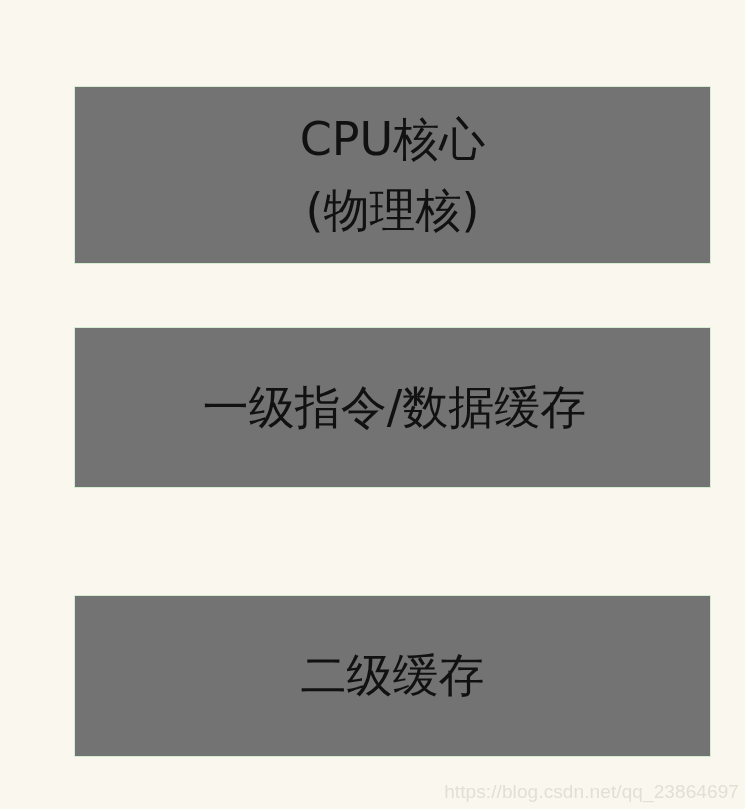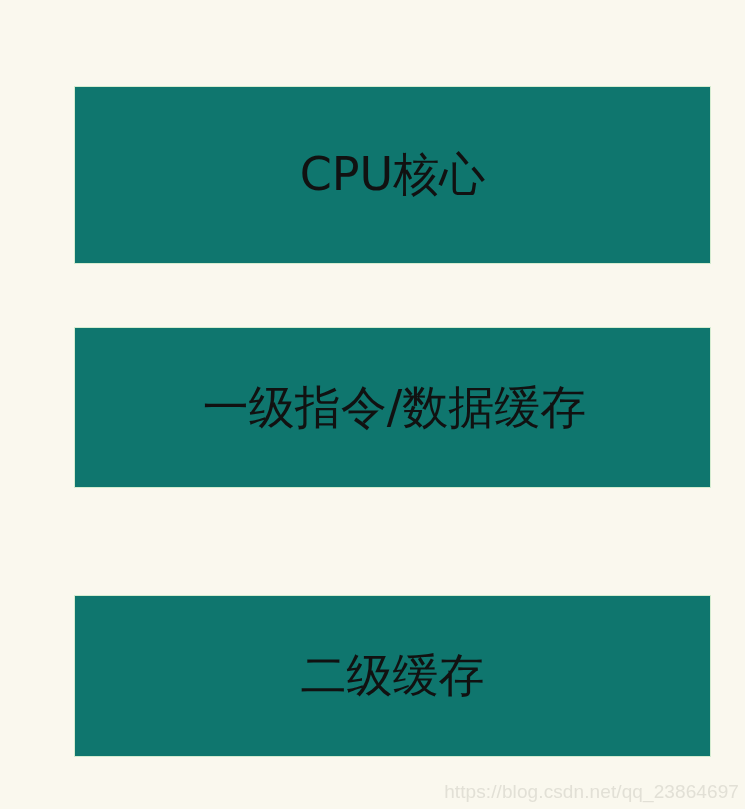--- a/index.html
+++ b/index.html
@@ -11,21 +11,21 @@
       height: 809px;
       background: #faf8ee;
       position: relative;
       overflow: hidden;
       font-family: "DejaVu Sans", "Liberation Sans", sans-serif;
     }
     .box {
       position: absolute;
       left: 74px;
       width: 637px;
-      background: #0f766e;
+      background: #737373;
       border: 1px solid #d4ecd0;
       box-sizing: border-box;
       display: flex;
       align-items: center;
       justify-content: center;
       text-align: center;
       color: #111;
       font-size: 46px;
       line-height: 1.55;
       font-weight: normal;
@@ -43,20 +43,21 @@
       color: #e2e0d6;
       letter-spacing: 0.1px;
     }
   </style>
 </head>
 <body>
 
 <div id="box-cpu" class="box">
   <div>
     <span class="box-label">CPU核心</span>
+    <span class="box-label">(物理核)</span>
   </div>
 </div>
 
 <div id="box-l1" class="box">
   <span class="box-label">一级指令/数据缓存</span>
 </div>
 
 <div id="box-l2" class="box">
   <span class="box-label">二级缓存</span>
 </div>

